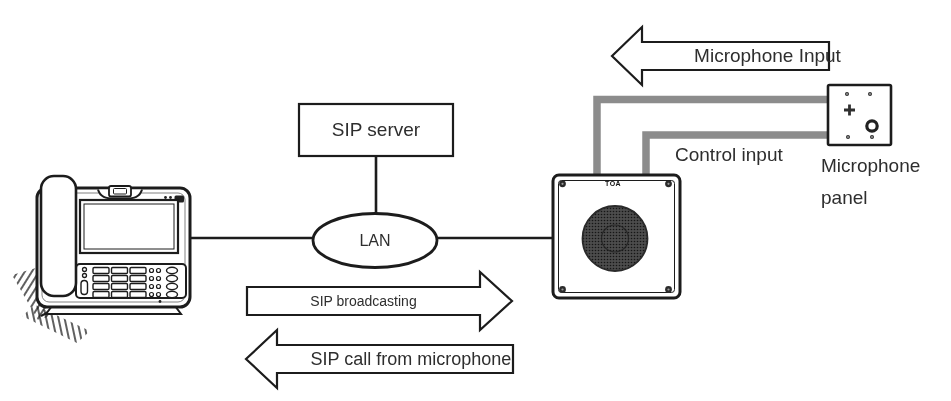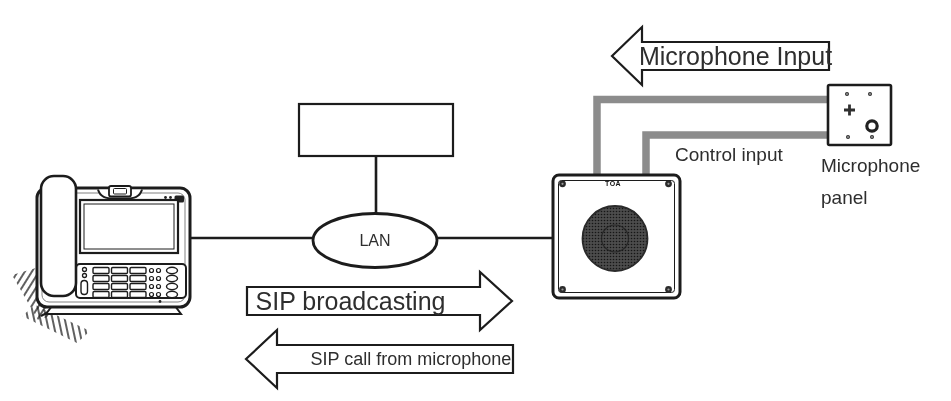--- a/index.html
+++ b/index.html
@@ -15,22 +15,22 @@
   .label{
     position:absolute;
     color:#2e2e2e;
     display:flex;align-items:center;justify-content:center;
     text-align:center;
     white-space:nowrap;
     pointer-events:none;
   }
   .label-sip-server{left:299px;top:104px;width:154px;height:52px;font-size:19px;}
   .label-lan{left:313px;top:213px;width:124px;height:55px;font-size:16px;}
-  .label-mic-input{left:642px;top:42px;width:187px;height:28px;font-size:25px;}
-  .label-sip-broadcasting{left:234px;top:287px;width:233px;height:28px;font-size:25px;}
+  .label-mic-input{left:674px;top:42px;width:187px;height:28px;font-size:19px;}
+  .label-sip-broadcasting{left:247px;top:287px;width:233px;height:28px;font-size:14px;}
   .label-sip-call{left:293px;top:345px;width:236px;height:28px;font-size:18px;}
   .label-control-input{
     left:675px;top:144px;width:140px;height:22px;
     font-size:19px;justify-content:flex-start;text-align:left;
   }
   .label-mic-panel{
     left:821px;top:150px;width:118px;height:62px;
     font-size:19px;line-height:32px;
     display:block;text-align:left;white-space:normal;
   }
@@ -173,20 +173,21 @@
       <circle cx="872" cy="126" r="5.2" fill="#ffffff" stroke="#222222" stroke-width="3.2"></circle>
     </g>
 
     <g fill="#ffffff" stroke="#1c1c1c" stroke-width="2.2" stroke-linejoin="miter">
       <polygon points="612,56 642,27 642,42 829,42 829,70 642,70 642,85"></polygon>
       <polygon points="247,287 480,287 480,272 512,301 480,330 480,315 247,315"></polygon>
       <polygon points="246,359 277,330 277,345 513,345 513,373 277,373 277,388"></polygon>
     </g>
   </svg>
 
+  <div class="label label-sip-server">SIP server</div>
   <div class="label label-lan">LAN</div>
   <div class="label label-mic-input">Microphone Input</div>
   <div class="label label-sip-broadcasting">SIP broadcasting</div>
   <div class="label label-sip-call">SIP call from microphone</div>
   <div class="label label-control-input">Control input</div>
   <div class="label label-mic-panel">Microphone panel</div>
 
 </div>
 
 </body></html>

